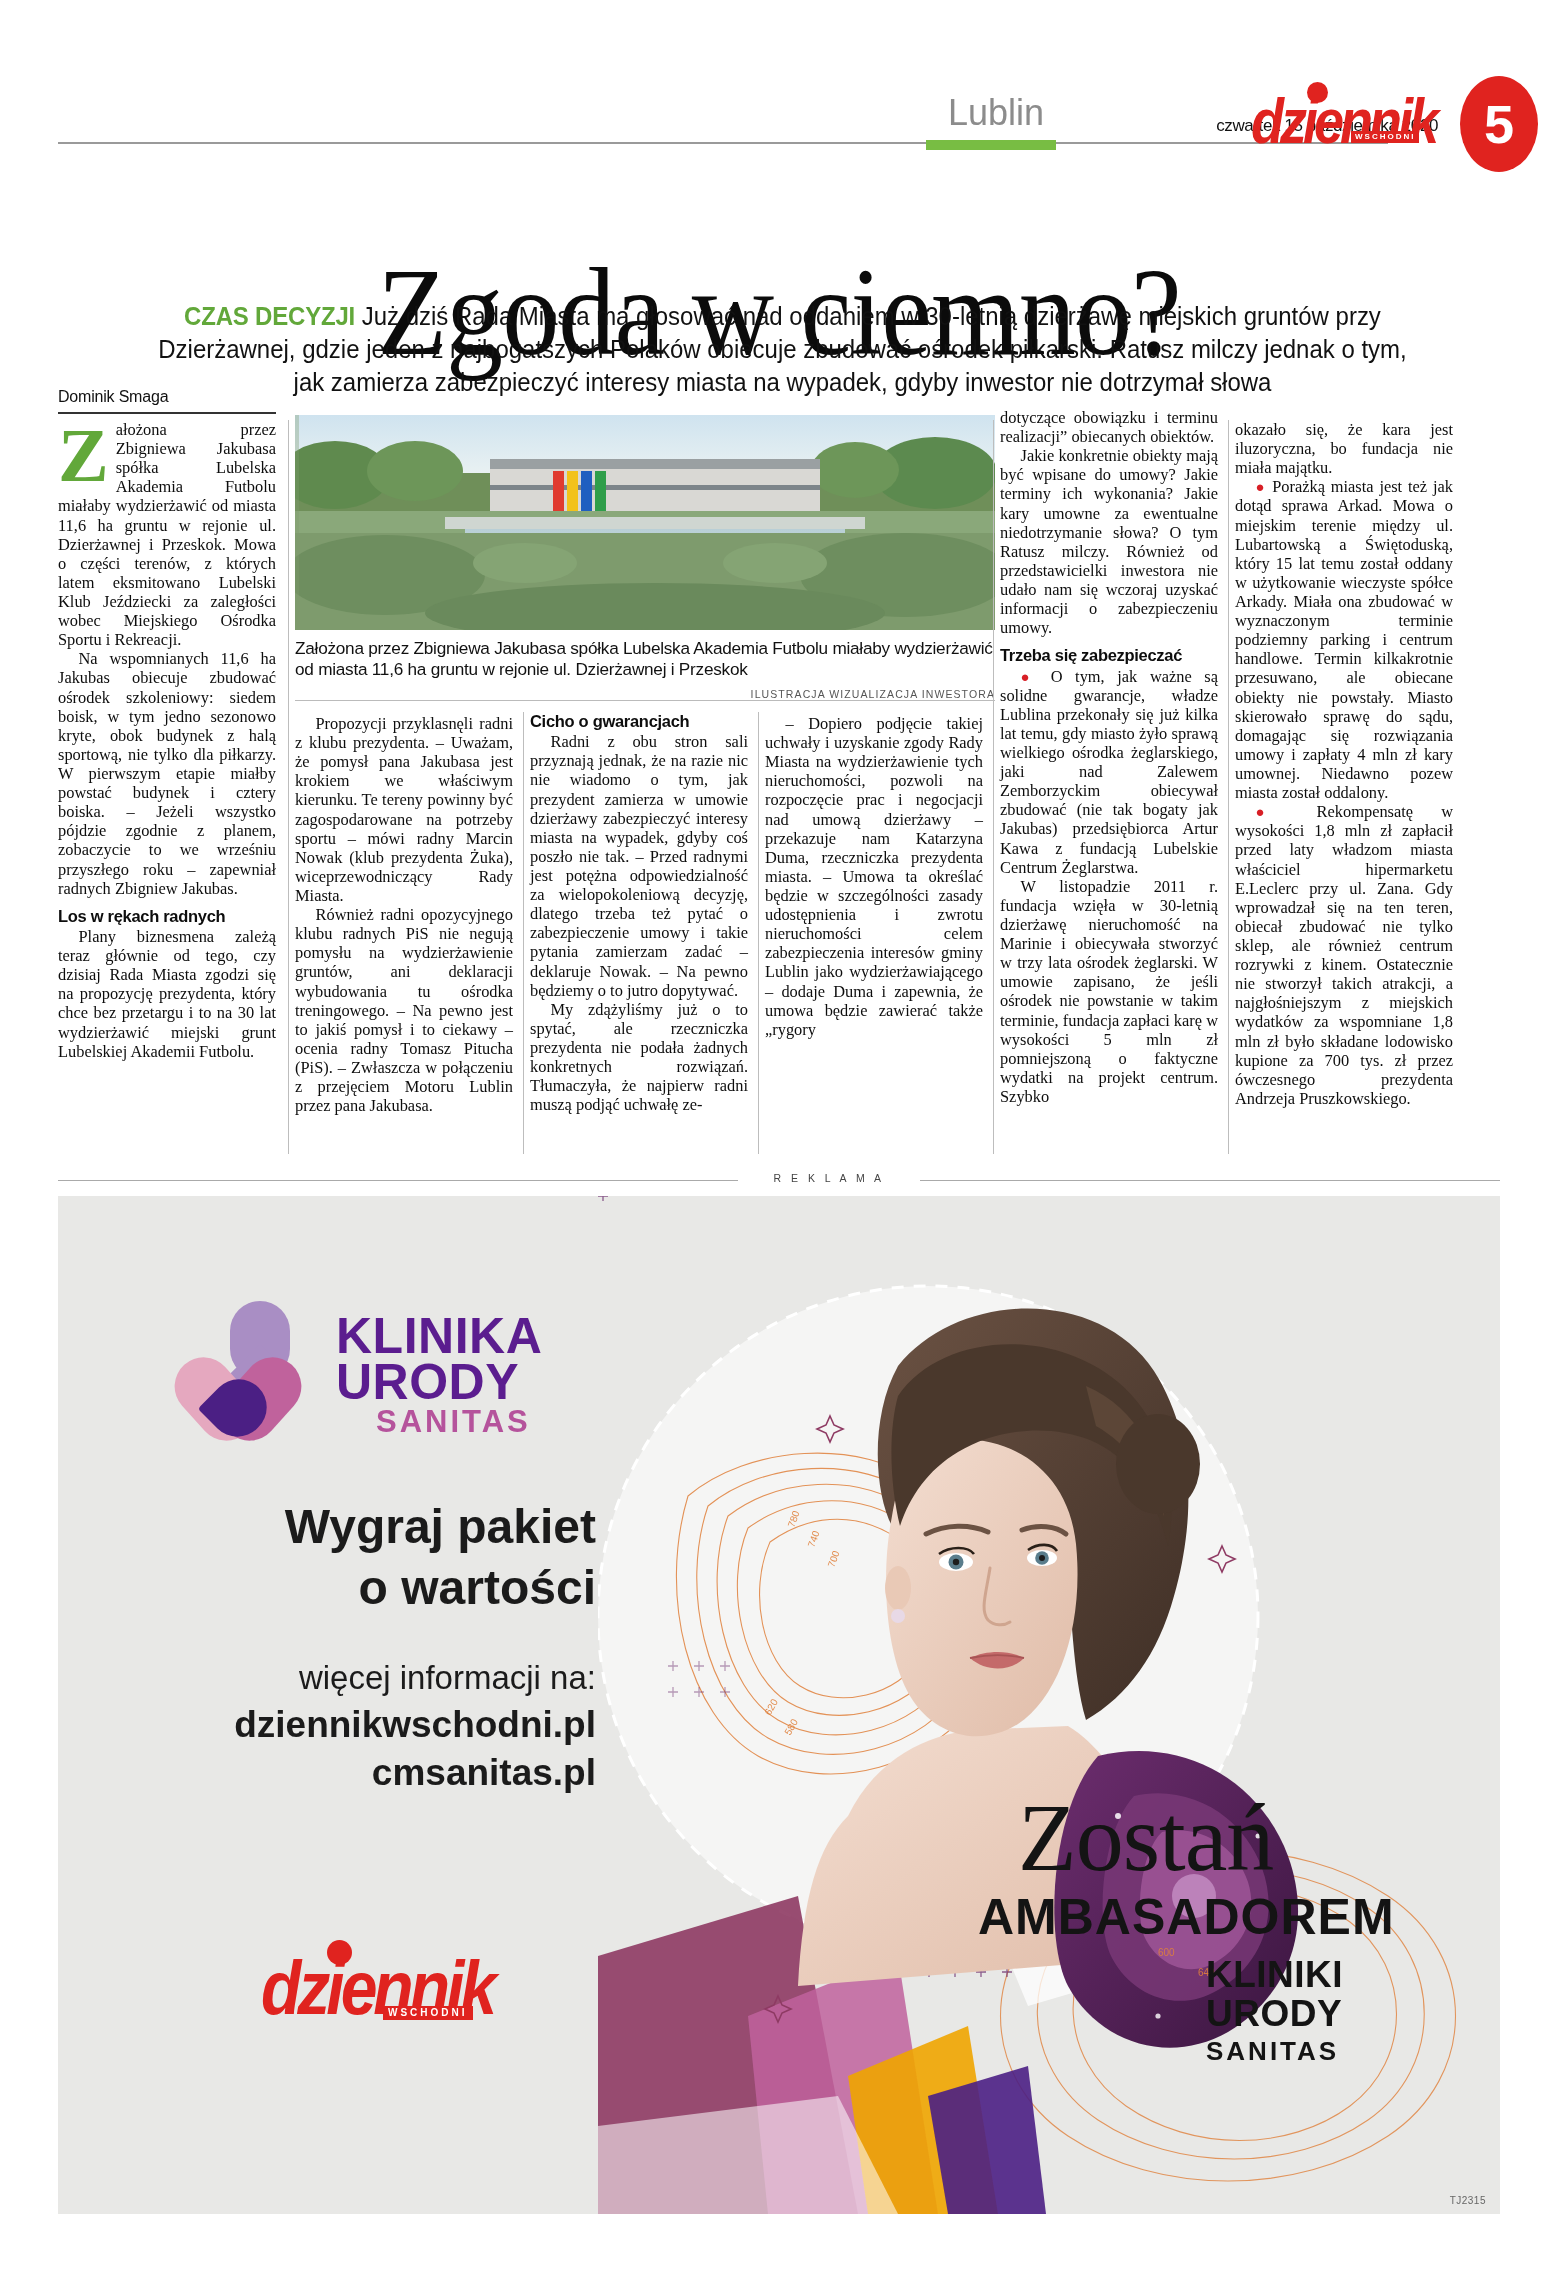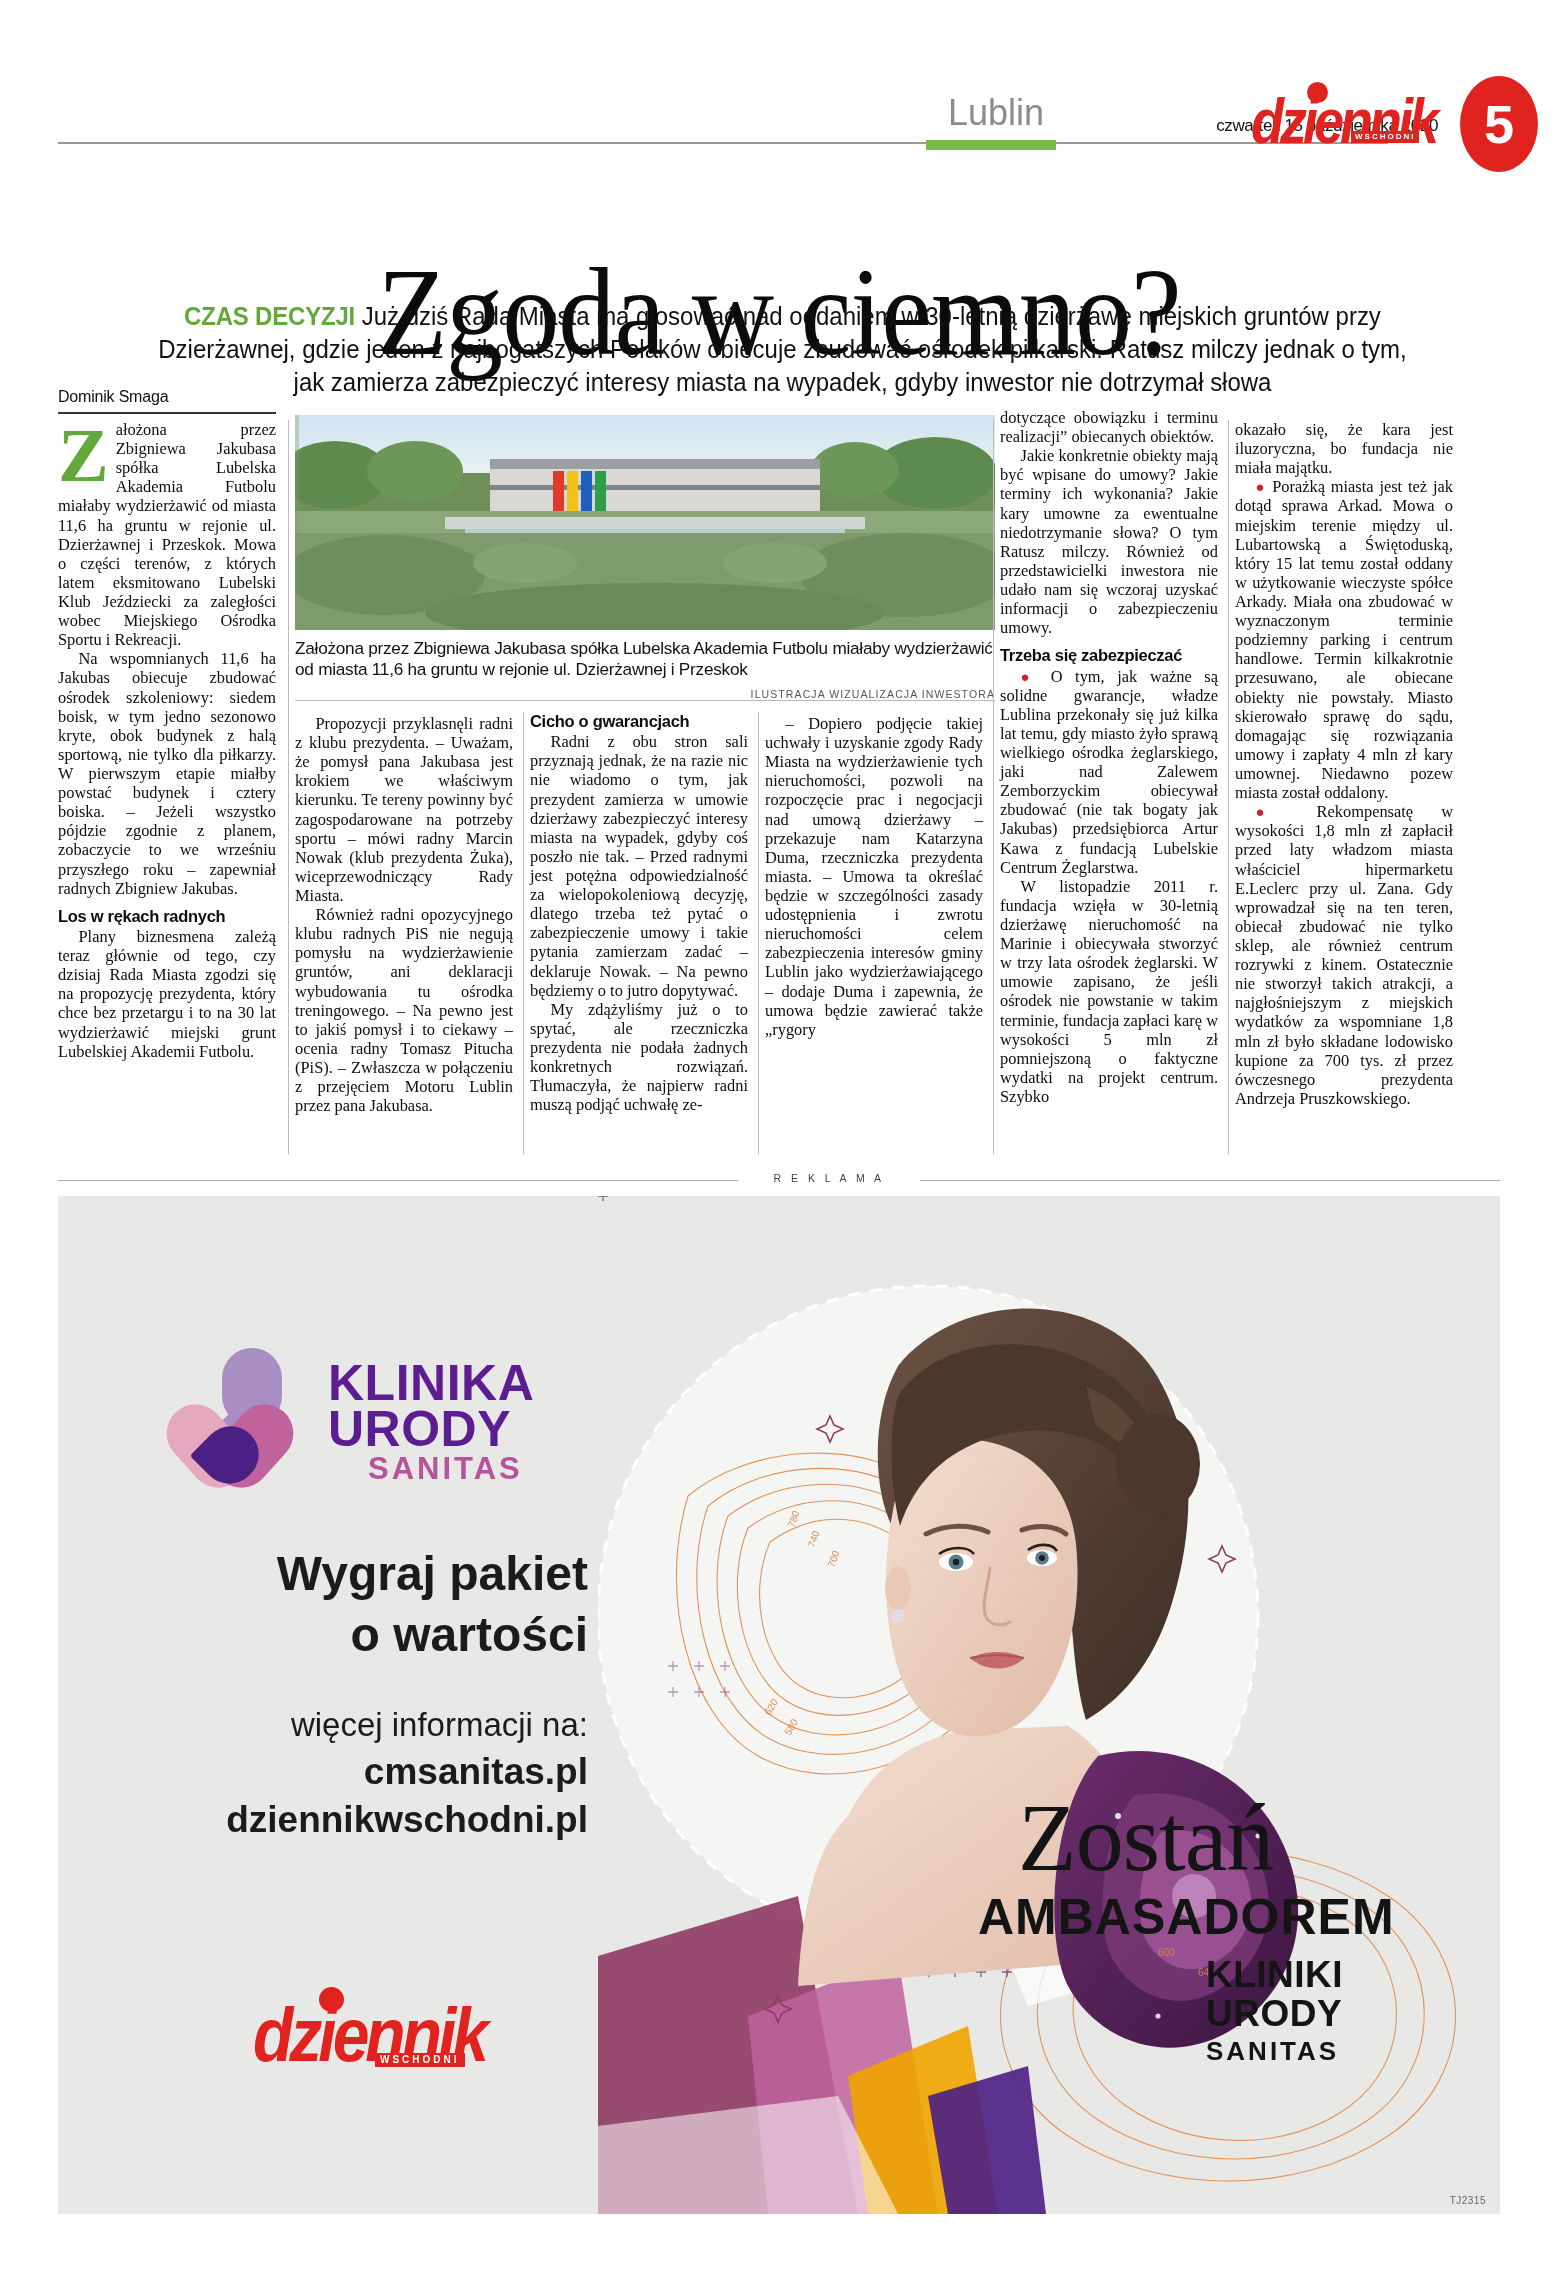--- a/index.html
+++ b/index.html
@@ -163,21 +163,21 @@
     position:absolute;left:680px;top:0;width:182px;text-align:center;
     font-family:"Liberation Sans", sans-serif;
     font-size:10.5px;color:#444;letter-spacing:3.5px;
   }
 
   
   .ad{
     position:absolute;left:58px;top:1196px;width:1442px;height:1018px;
     background:#e8e8e6;overflow:hidden;
   }
-  .ad-left{position:absolute;left:0;top:0;width:560px;height:100%;margin-top:47px;}
+  .ad-left{position:absolute;left:8px;top:0;width:560px;height:100%;}
   .ad-logo{position:absolute;left:120px;top:95px;width:370px;height:150px;}
   .logo-mark{position:absolute;left:0;top:10px;width:126px;height:130px;}
   .lm-top{position:absolute;left:44px;top:0;width:60px;height:78px;
     background:#a98ec4;border-radius:30px 30px 30px 30px;
     transform:rotate(0deg);}
   .lm-top:after{content:"";position:absolute;left:8px;bottom:-18px;width:44px;height:44px;
     background:#a98ec4;transform:rotate(45deg);border-radius:0 0 8px 0;}
   .lm-l{position:absolute;left:0;top:52px;width:58px;height:92px;
     background:#e5a8bf;border-radius:29px;transform:rotate(-42deg);}
   .lm-r{position:absolute;left:46px;top:52px;width:58px;height:92px;
@@ -384,22 +384,22 @@
         <div class="logo-word3">SANITAS</div>
       </div>
 
       <div class="ad-head">
         <div>Wygraj pakiet</div>
         <div>o wartości</div>
       </div>
 
       <div class="ad-sub">więcej informacji na:</div>
       <div class="ad-url">
+        <div>dziennikwschodni.pl</div>
         <div>cmsanitas.pl</div>
-        <div>dziennikwschodni.pl</div>
       </div>
 
       <div class="ad-dz">
         <div class="w">dziennik</div>
         <div class="d"></div>
         <div class="s">WSCHODNI</div>
       </div>
     </div>
 
     <div class="ad-right">

